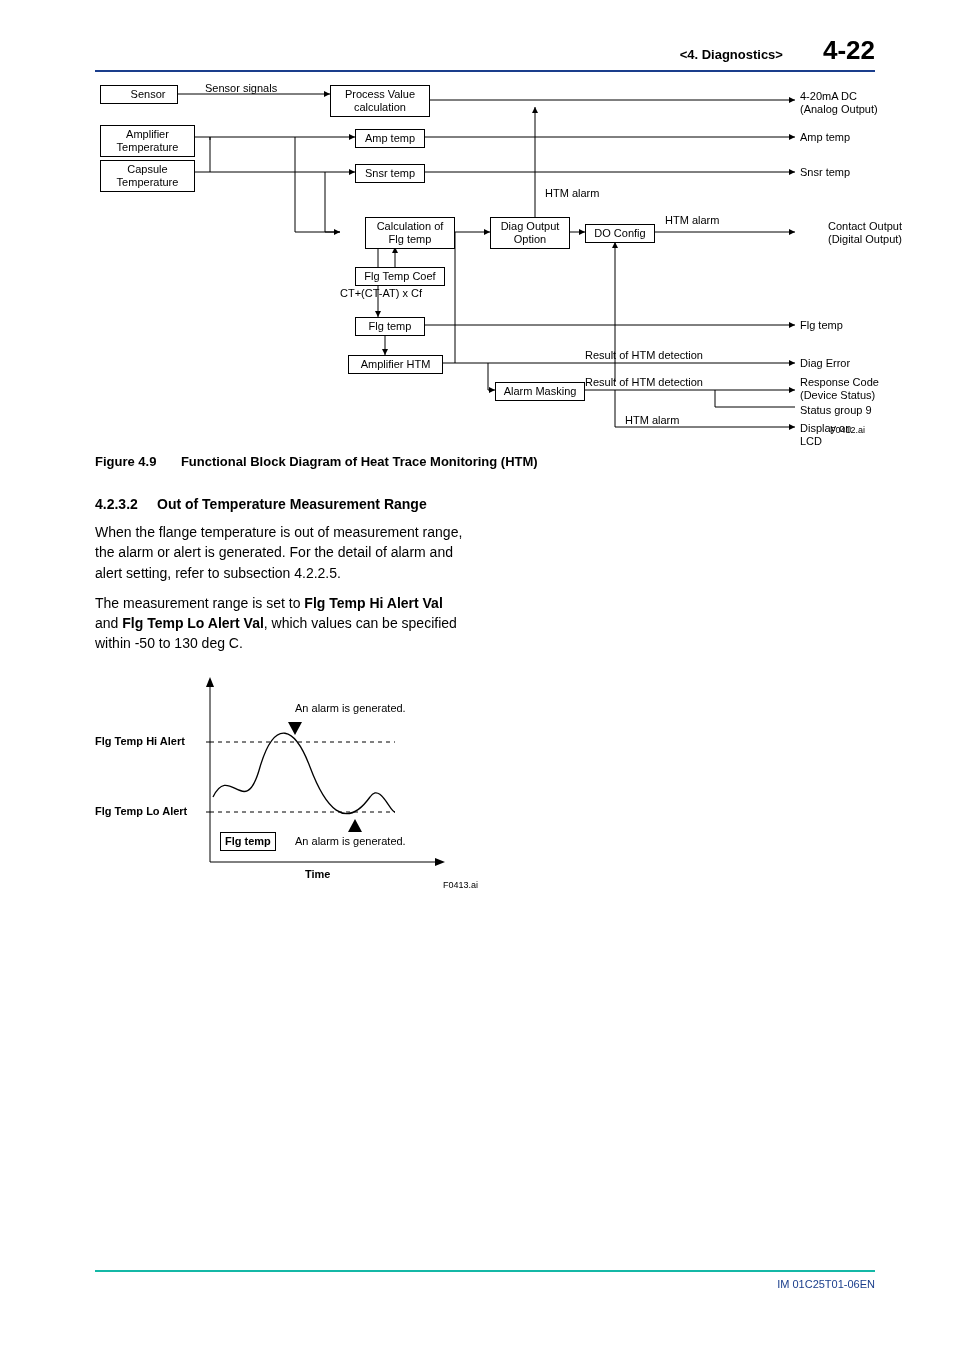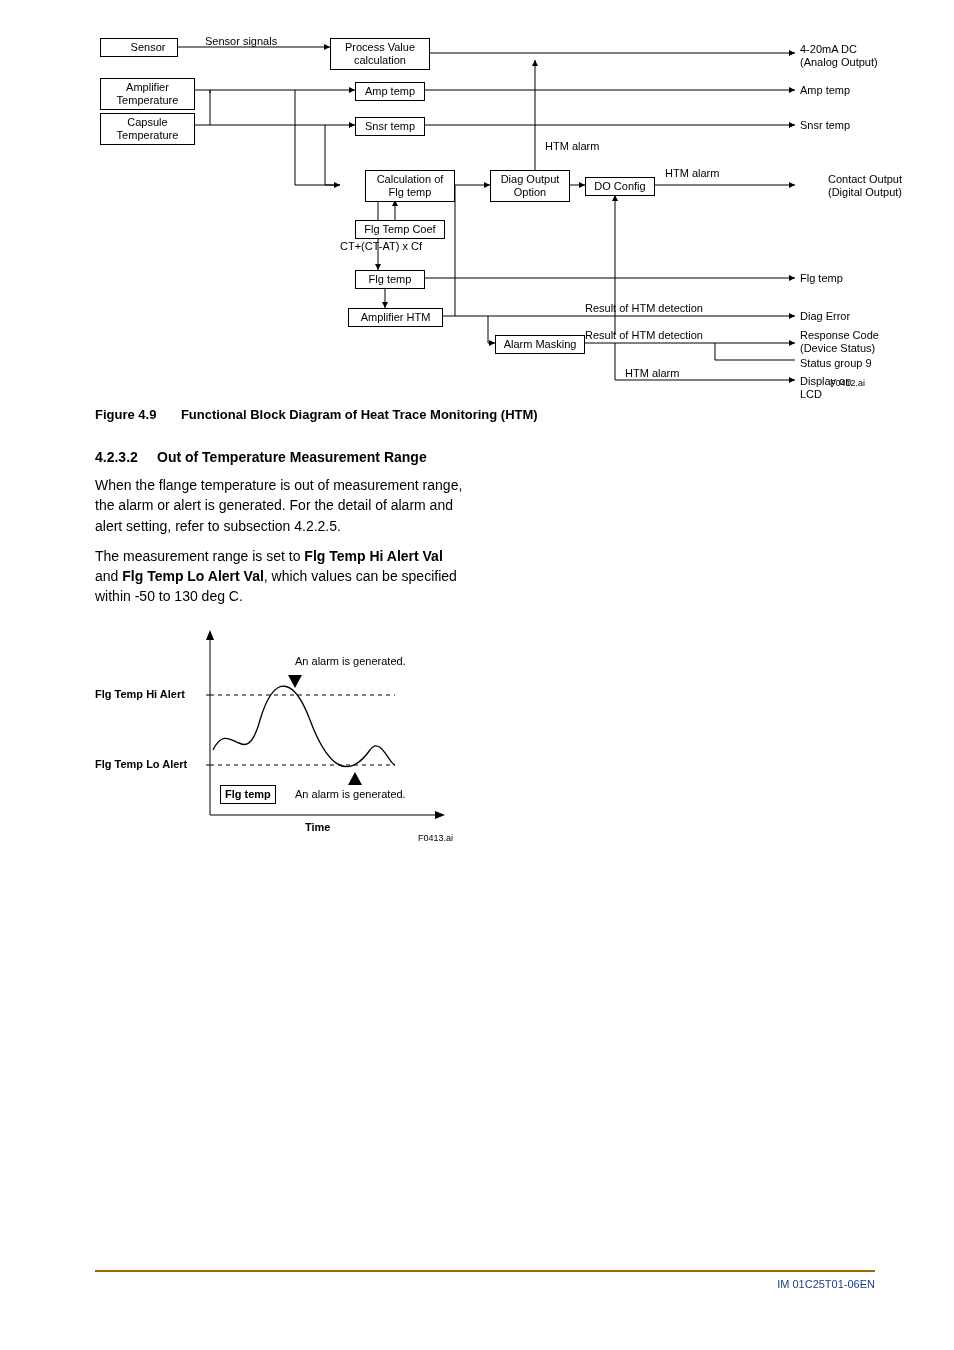--- a/index.html
+++ b/index.html
@@ -35,21 +35,21 @@
   .hdr .pnum {
     font-size: 26px;
     font-weight: bold;
     color: #000;
   }
   .footer {
     position: absolute;
     left: 95px;
     top: 1270px;
     width: 780px;
-    border-top: 2px solid #a16207;
+    border-top: 2px solid #14b8a6;
     text-align: right;
     font-size: 11px;
     color: #1a3e8c;
     padding-top: 6px;
   }
   
   .diagram {
     position: relative;
     height: 370px;
     width: 780px;
@@ -79,20 +79,24 @@
     width: 360px;
     height: 230px;
     font-size: 11px;
     margin-top: 18px;
   }
 </style>
 </head>
 <body>
 
 <div class="page">
+  <div class="hdr">
+    <span class="chap">&lt;4.  Diagnostics&gt;</span>
+    <span class="pnum">4-22</span>
+  </div>
 
   <div class="diagram">
     <svg class="lines" width="780" height="370">
       <defs>
         <marker id="ah" markerWidth="8" markerHeight="8" refX="6" refY="3" orient="auto">
           <path d="M0,0 L6,3 L0,6 Z" fill="#000"></path>
         </marker>
       </defs>
 
       <line x1="60" y1="12" x2="235" y2="12" stroke="#000" marker-end="url(#ah)"></line>
@@ -225,20 +229,20 @@
 
       <line x1="111" y1="70" x2="115" y2="70" stroke="#000"></line>
       <line x1="111" y1="140" x2="115" y2="140" stroke="#000"></line>
     </svg>
     <span class="lbl" style="left:0px; top:63px; font-weight:bold;">Flg Temp Hi Alert</span>
     <span class="lbl" style="left:0px; top:133px; font-weight:bold;">Flg Temp Lo Alert</span>
     <span class="lbl" style="left:200px; top:30px;">An alarm is generated.</span>
     <span class="lbl" style="left:200px; top:163px;">An alarm is generated.</span>
     <span class="box" style="left:125px; top:160px; font-weight:bold;">Flg temp</span>
     <span class="lbl" style="left:210px; top:196px; font-weight:bold;">Time</span>
-    <span class="lbl" style="left:303px; top:208px; font-size:9px;padding-left:20px;">F0413.ai</span>
+    <span class="lbl" style="left:328px; top:208px; font-size:9px;padding-left:20px;">F0413.ai</span>
   </div>
 
 </div>
 
 <div class="footer">
   <span>IM 01C25T01-06EN</span>
 </div>
 
 </body></html>

